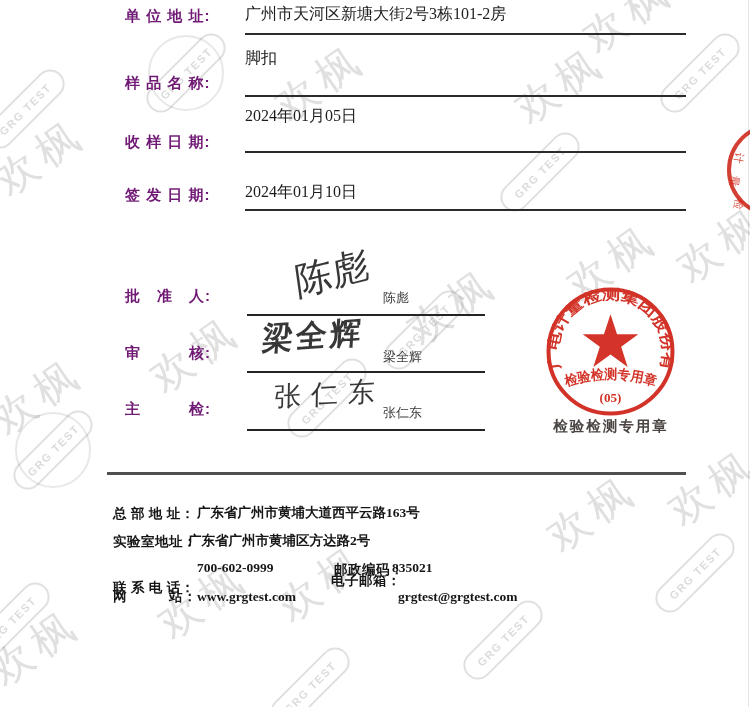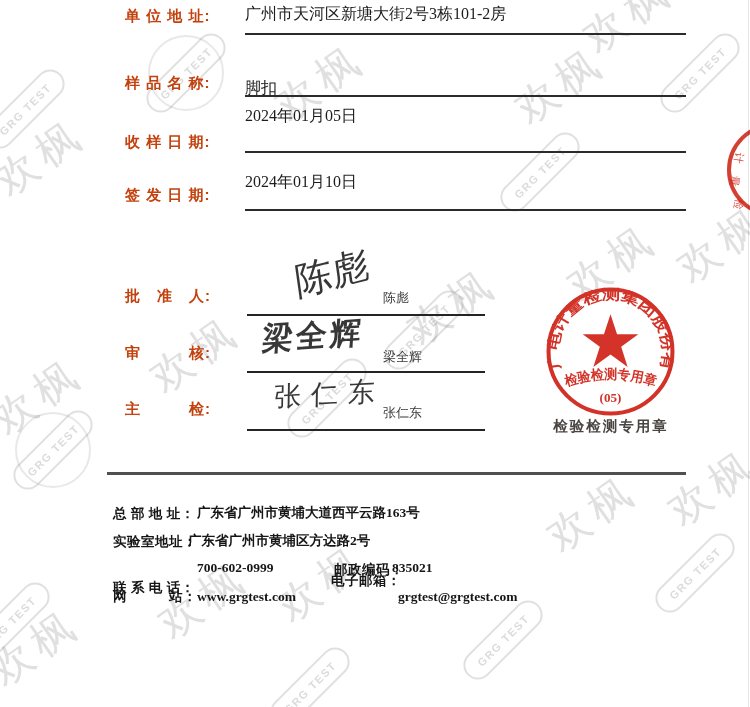--- a/index.html
+++ b/index.html
@@ -24,21 +24,21 @@
   }
   .wm-circle{
     position:absolute;width:72px;height:72px;border:2px solid rgba(115,115,115,0.16);
     border-radius:50%;transform:translate(-50%,-50%);
   }
   
   .content{position:absolute;inset:0;z-index:1;}
   .f-label{
     position:absolute;left:125px;
     font:bold 15px "Liberation Sans","DejaVu Sans",sans-serif;
-    color:#c2410c;white-space:pre;letter-spacing:1px;
+    color:#701a75;white-space:pre;letter-spacing:1px;
   }
   .f-value{
     position:absolute;left:245px;font-size:16px;color:#1d1d1d;white-space:pre;
   }
   .f-line{position:absolute;left:245px;width:441px;height:2px;background:#2b2b2b;}
   .sig-line{position:absolute;left:247px;width:238px;height:2px;background:#242424;}
   .sig-name{position:absolute;left:383px;font-size:13px;color:#3a3a3a;white-space:pre;}
   .sig-script{
     position:absolute;color:#1c1c1c;white-space:pre;opacity:.88;
     font-family:"Liberation Serif","DejaVu Serif",serif;
@@ -105,31 +105,31 @@
 
   <div class="content">
 
     <div>
       <span class="f-label" style="top:7px">单 位 地 址:</span>
       <span class="f-value" style="top:4px">广州市天河区新塘大街2号3栋101-2房</span>
       <div class="f-line" style="top:33px"></div>
     </div>
     <div>
       <span class="f-label" style="top:74px">样 品 名 称:</span>
-      <span class="f-value" style="top:78px">脚扣</span>
+      <span class="f-value" style="top:48px">脚扣</span>
       <div class="f-line" style="top:95px"></div>
     </div>
     <div>
       <span class="f-label" style="top:133px">收 样 日 期:</span>
       <span class="f-value" style="top:106px">2024年01月05日</span>
       <div class="f-line" style="top:151px"></div>
     </div>
     <div>
       <span class="f-label" style="top:186px">签 发 日 期:</span>
-      <span class="f-value" style="top:172px">2024年01月10日</span>
+      <span class="f-value" style="top:182px">2024年01月10日</span>
       <div class="f-line" style="top:209px"></div>
     </div>
 
     <div>
       <span class="f-label" style="top:287px">批　准　人:</span>
       <span class="sig-script sig1">陈彪</span>
       <span class="sig-name" style="top:289px">陈彪</span>
       <div class="sig-line" style="top:314px"></div>
     </div>
     <div>

